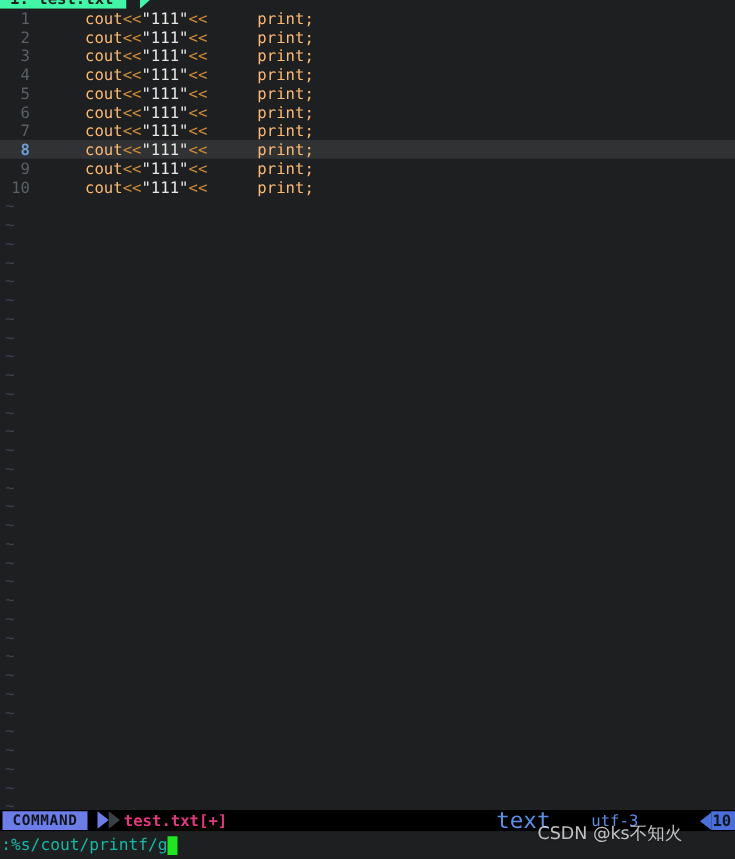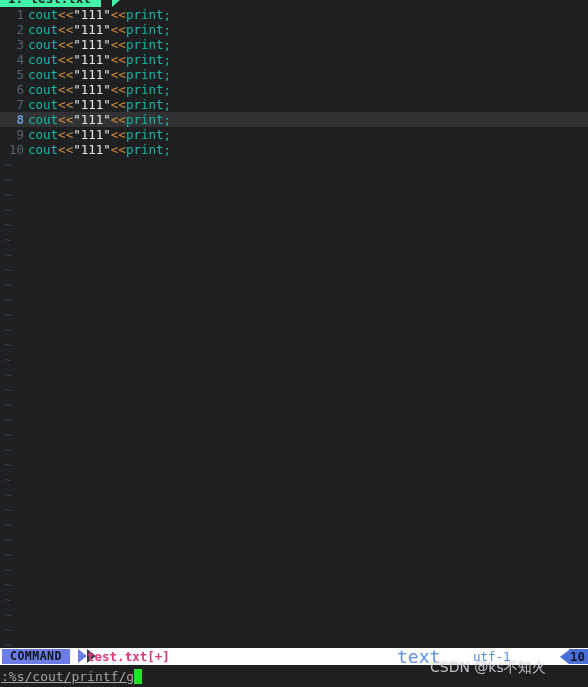--- a/index.html
+++ b/index.html
@@ -74,21 +74,21 @@
     box-sizing: border-box;
     font-size: 12.5px;
   }
   .line.cursorline .lnum {
     color: #6a9fd8;
     font-weight: bold;
   }
   .code { color: #dcdfe4; }
   .op   { color: #cc8b3a; }
   .str  { color: #e8e8e6; }
-  .punc { color: #14b8a6; }
+  .punc { color: #fdba74; margin-left: 40px; }
 
   .tilde-row {
     display: flex;
     height: 15px;
     line-height: 15px;
   }
   .tilde {
     width: 28px;
     min-width: 28px;
     text-align: left;
@@ -97,21 +97,21 @@
     box-sizing: border-box;
     font-size: 12.5px;
   }
 
   
   .statusline {
     position: absolute;
     left: 0; right: 0;
     bottom: 22px;
     height: 17px;
-    background: #ffffff;
+    background: #000000;
     overflow: hidden;
   }
   .mode-badge {
     position: absolute;
     left: 2px; top: 1px;
     height: 15px;
     line-height: 15px;
     padding: 0 8px 0 8px;
     background: #6d7de8;
     color: #10131a;
@@ -135,20 +135,21 @@
     border-bottom: 7.5px solid transparent;
     border-left: 9px solid #3a3f46;
   }
   .filename {
     position: absolute;
     left: 87px; top: 1px;
     height: 15px; line-height: 15px;
     color: #e0397f;
     font-weight: bold;
     font-size: 12.5px;
+    padding-left: 12px;
   }
   .st-filetype {
     position: absolute;
     left: 397px; top: 1px;
     height: 15px; line-height: 15px;
     color: #5b8fe8;
     font-size: 18px;
   }
   .st-encoding {
     position: absolute;
@@ -186,24 +187,23 @@
     position: absolute;
     left: 0; right: 0; bottom: 0;
     height: 22px;
     background: #1d1f21;
     display: flex;
     align-items: center;
     padding-left: 1px;
     box-sizing: border-box;
   }
   .cmdtext {
-    color: #a3a3a3;
+    color: #14b8a6;
     font-size: 13px;
     white-space: pre;
-    text-decoration: underline;
   }
   .cmdcursor {
     display: inline-block;
     width: 8px;
     height: 15px;
     background: #21e421;
     vertical-align: middle;
   }
 
   
@@ -343,21 +343,21 @@
       </div>
     </div>
 </div>
 
 <div class="statusline">
   <div class="mode-badge">COMMAND</div>
   <div class="mode-arrow"></div>
   <div class="mode-arrow2"></div>
   <div class="filename">test.txt[+]</div>
   <div class="st-filetype">text</div>
-  <div class="st-encoding">utf-1</div>
+  <div class="st-encoding">utf-3</div>
   <div class="st-rightchunk">
     <div class="st-right-arrow"></div>
     <div class="st-pos">10</div>
   </div>
 </div>
 
 <div class="cmdline">
   <span class="cmdtext">:%s/cout/printf/g</span>
     <span class="cmdcursor"></span>
 </div>

